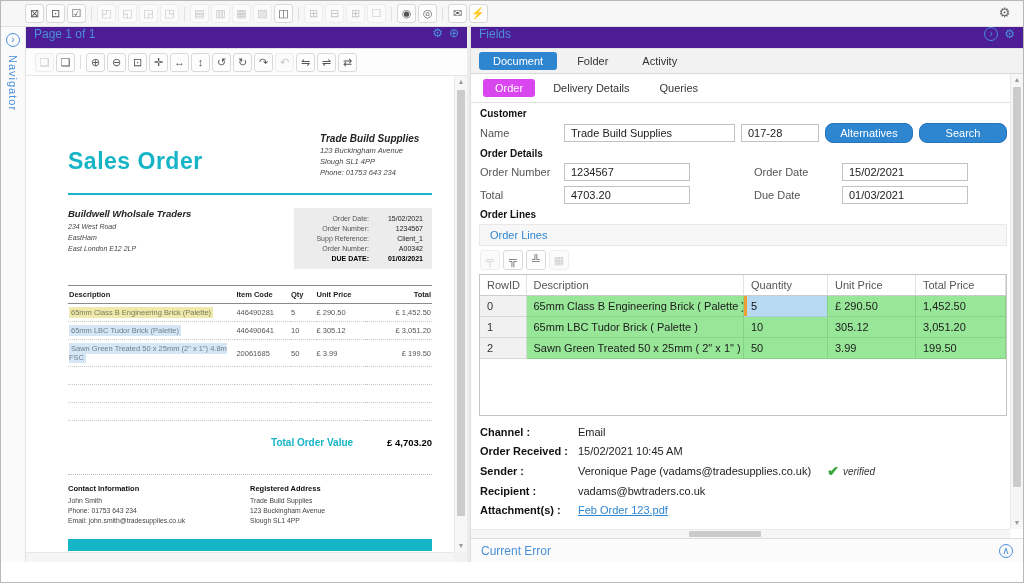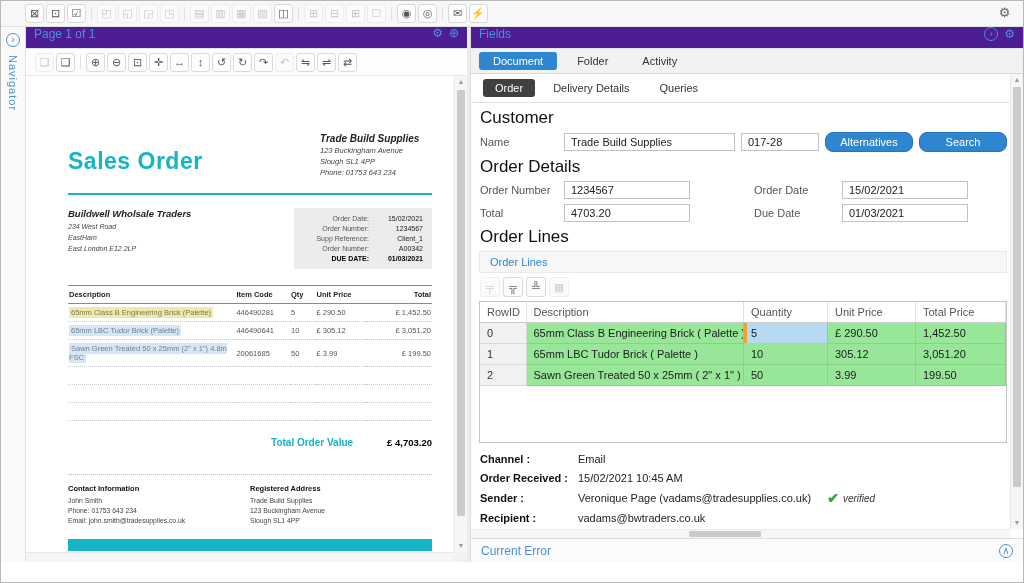--- a/index.html
+++ b/index.html
@@ -76,22 +76,22 @@
   #divider { width:4px; background:#ececec; border-right:1px solid #ddd; flex:none; }
 
   
   #right-panel { flex:1; display:flex; flex-direction:column; background:#fff; min-width:0; }
   .tabbar { height:25px; background:#f2f2f2; border-bottom:1px solid #d9d9d9; display:flex; align-items:center; padding:0 8px; gap:6px; flex:none; }
   .tab { font-size:11px; color:#333; padding:3px 14px; border-radius:3px; cursor:default; }
   .tab.active { background:#2e86d1; color:#fff; }
   #fields-content { position:relative; flex:1; background:#fff; padding:0 16px 10px 8px; overflow:hidden; }
   .subtabs { display:flex; align-items:center; gap:6px; padding:5px 0 5px 4px; border-bottom:1px solid #e2e2e2; margin:0 -16px 0 -8px; padding-left:12px; }
   .subtab { font-size:11px; color:#333; padding:3px 12px; border-radius:3px; cursor:default; }
-  .subtab.active { background:#404040; color:#fff; }
-  .fheading { font-size:17px; font-weight:normal; color:#111; margin:5px 0 4px 1px; }
+  .subtab.active { background:#d946ef; color:#fff; }
+  .fheading { font-size:10px; font-weight:bold; color:#111; margin:5px 0 4px 1px; }
   .frow { display:flex; align-items:center; gap:6px; margin:1px 0 3px 1px; }
   .flabel { font-size:11px; color:#555; width:78px; flex:none; }
   .finput { height:18px; border:1px solid #c2c2c2; font-size:11px; padding:1px 6px; color:#222; background:#fff; font-family:inherit; }
   .name-input { flex:1; min-width:0; }
   .code-input { width:78px; flex:none; }
   .btn-blue { background:#2e86d1; color:#fff; border:1px solid #2674ba; border-radius:8px; font-size:11px; padding:3px 0; width:88px; flex:none; text-align:center; font-family:inherit; cursor:default; }
   .drow { display:flex; align-items:center; gap:6px; margin:0 0 5px 1px; }
   .dlabel { font-size:11px; color:#555; width:78px; flex:none; }
   .dinput { width:126px; flex:none; }
   .dspacer { width:52px; flex:none; }

